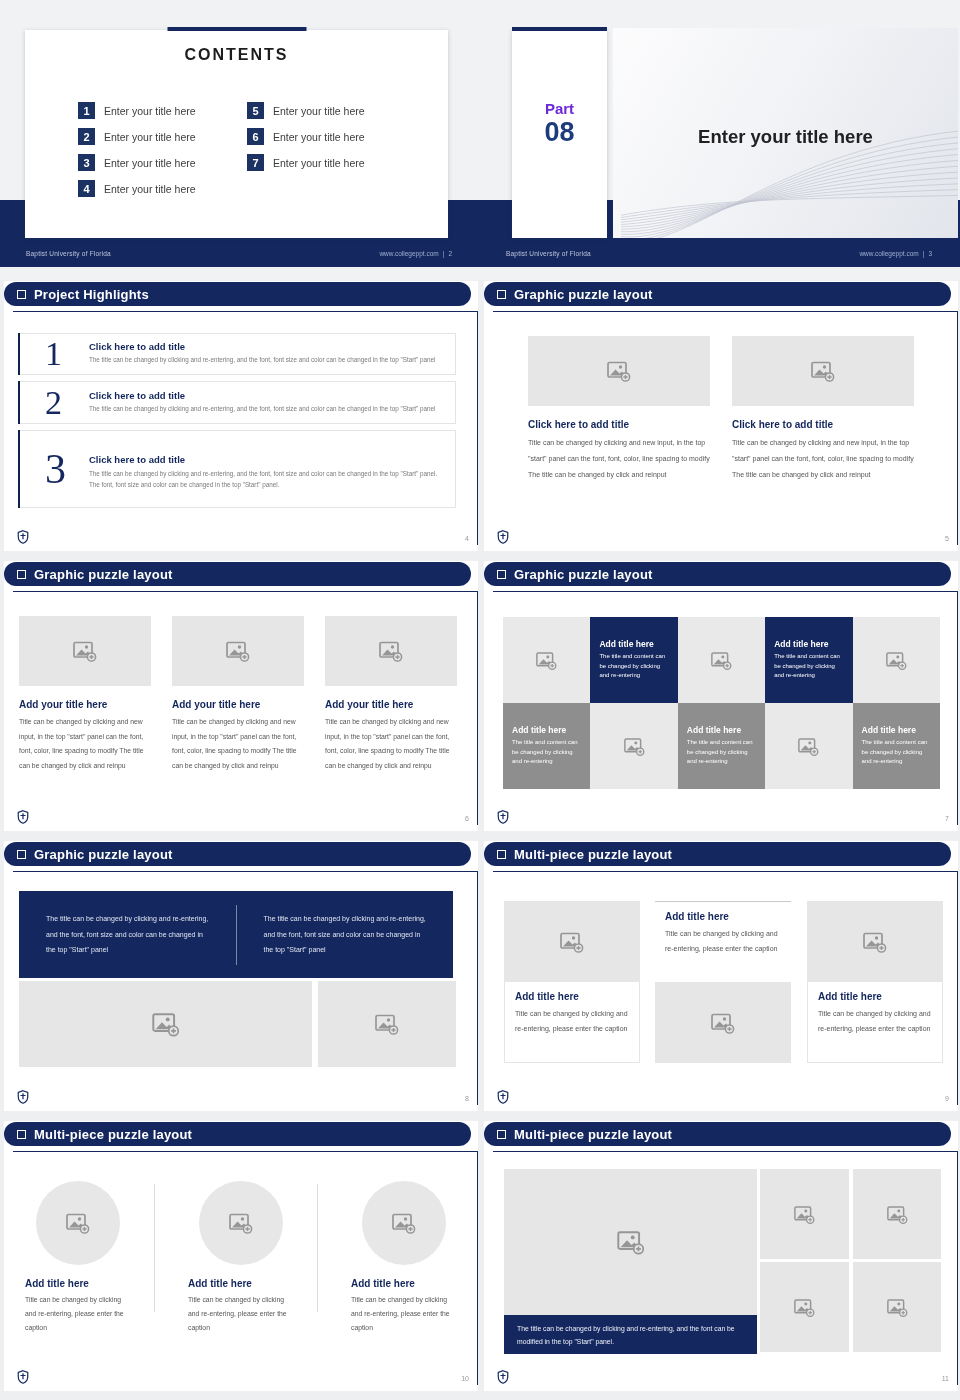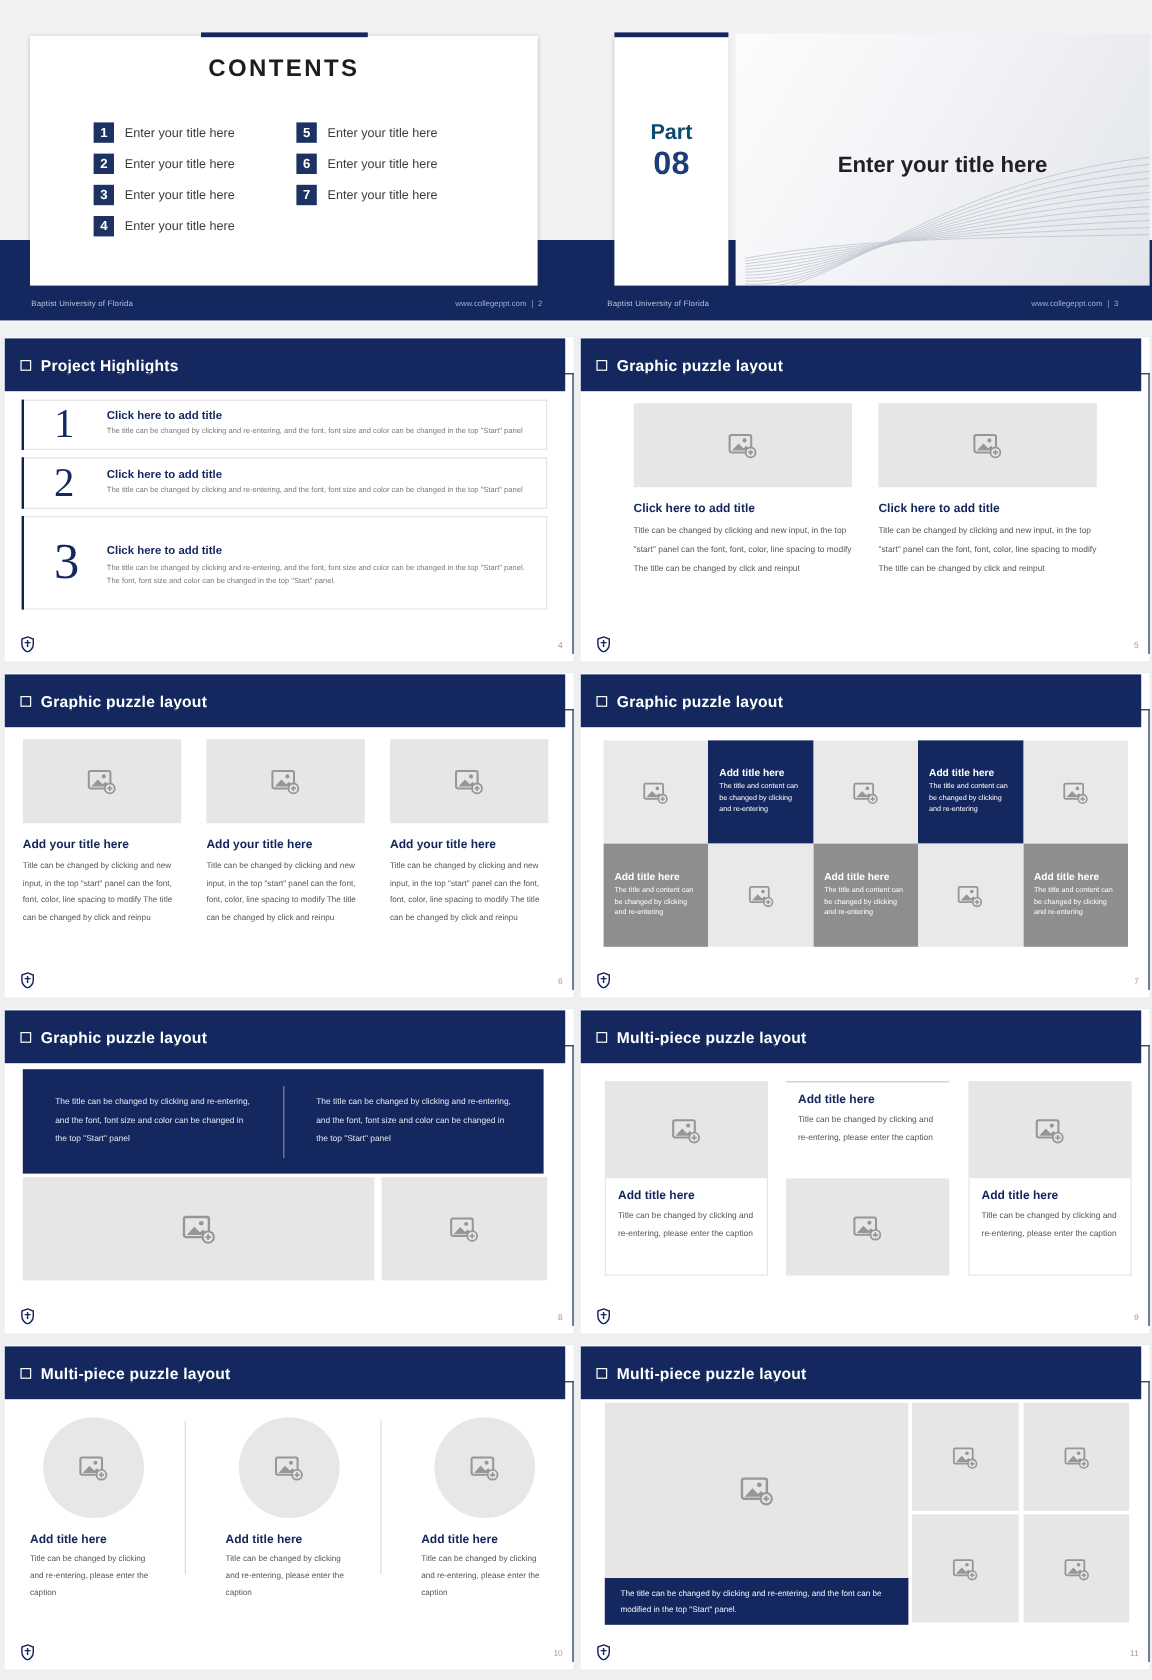--- a/index.html
+++ b/index.html
@@ -12,42 +12,42 @@
   .cover { background:#f1f2f4; }
   .band { position:absolute; left:0; right:0; top:200px; height:67px; background:#14275e; }
   .cov-foot-l { position:absolute; left:26px; top:250px; font-size:6.5px; color:#bcc6da; letter-spacing:.2px; }
   .cov-foot-r { position:absolute; right:28px; top:250px; font-size:6.5px; color:#9fb0cf; }
   .cov-foot-r span { margin-left:4px; }
   .card { position:absolute; background:#fff; box-shadow:0 1px 4px rgba(40,50,80,.25); }
   .card1 { left:25px; top:30px; width:423px; height:208px; }
   .topline { position:absolute; top:-3px; height:4px; background:#14275e; }
   .card1 .topline { left:50%; transform:translateX(-50%); width:139px; }
   .contents-title { position:absolute; top:16px; left:0; right:0; text-align:center;
-                    font-size:20px; font-weight:bold; letter-spacing:2px; color:#1d1d1f; }
+                    font-size:16px; font-weight:bold; letter-spacing:2px; color:#1d1d1f; }
   .toc-col { position:absolute; top:72px; }
   .toc-col.c1 { left:53px; } .toc-col.c2 { left:222px; }
   .toc-item { display:flex; align-items:center; gap:9px; margin-bottom:9px; height:17px; }
   .toc-num { width:17px; height:17px; background:#1c3263; color:#fff; font-size:11px; font-weight:bold;
              display:flex; align-items:center; justify-content:center; }
   .toc-label { font-size:10.5px; color:#3c3c3e; }
 
   .card2 { left:32px; top:30px; width:95px; height:208px; }
   .card2 .topline { left:0; width:95px; }
-  .part-label { margin-top:70px; text-align:center; font-size:18px; font-weight:bold; color:#0c4a6e; }
+  .part-label { margin-top:70px; text-align:center; font-size:15px; font-weight:bold; color:#6d28d9; }
   .part-number { text-align:center; font-size:27px; font-weight:bold; color:#1d3c7c; line-height:30px; }
   .panel { position:absolute; left:133px; top:28px; width:345px; height:210px; overflow:hidden;
            background:linear-gradient(120deg,#fcfcfd 0%,#f2f3f6 45%,#e2e5eb 100%); }
   .panel-title { position:absolute; top:98px; left:0; right:0; text-align:center;
                  font-size:18.5px; font-weight:bold; color:#212123; }
   .waves { position:absolute; right:-8px; bottom:-6px; }
 
   
   .slide { position:absolute; left:4px; right:2px; top:1px; bottom:9px; background:#fff; }
-  .sl-head { position:absolute; top:1px; left:0; right:7px; height:44px; background:#14275e;
-             display:flex; align-items:center; gap:8px; padding-left:13px; }
+  .sl-head { position:absolute; top:1px; left:0; right:7px; height:24px; background:#14275e;
+             display:flex; align-items:center; gap:8px; padding-left:13px;border-radius:13px; }
   .sq { width:9px; height:9px; border:1.5px solid #fff; flex:0 0 auto; }
   .sl-title { color:#fff; font-size:13px; font-weight:bold; letter-spacing:.2px; }
   .rule-h { position:absolute; top:29.5px; left:9px; right:0; height:1.5px; background:#14275e; }
   .rule-v { position:absolute; top:29.5px; right:0; bottom:6px; width:1.5px; background:#14275e; }
   .crest { position:absolute; left:13px; bottom:7px; width:12px; height:14px; }
   .pagenum { position:absolute; right:9px; bottom:9px; font-size:7px; color:#999; }
 
   .ph { width:26px; height:24px; } .ph.lg { width:30px; height:28px; } .ph.sm { width:23px; height:21px; }
   .imgbox { background:#e6e6e6; display:flex; align-items:center; justify-content:center; }
 

